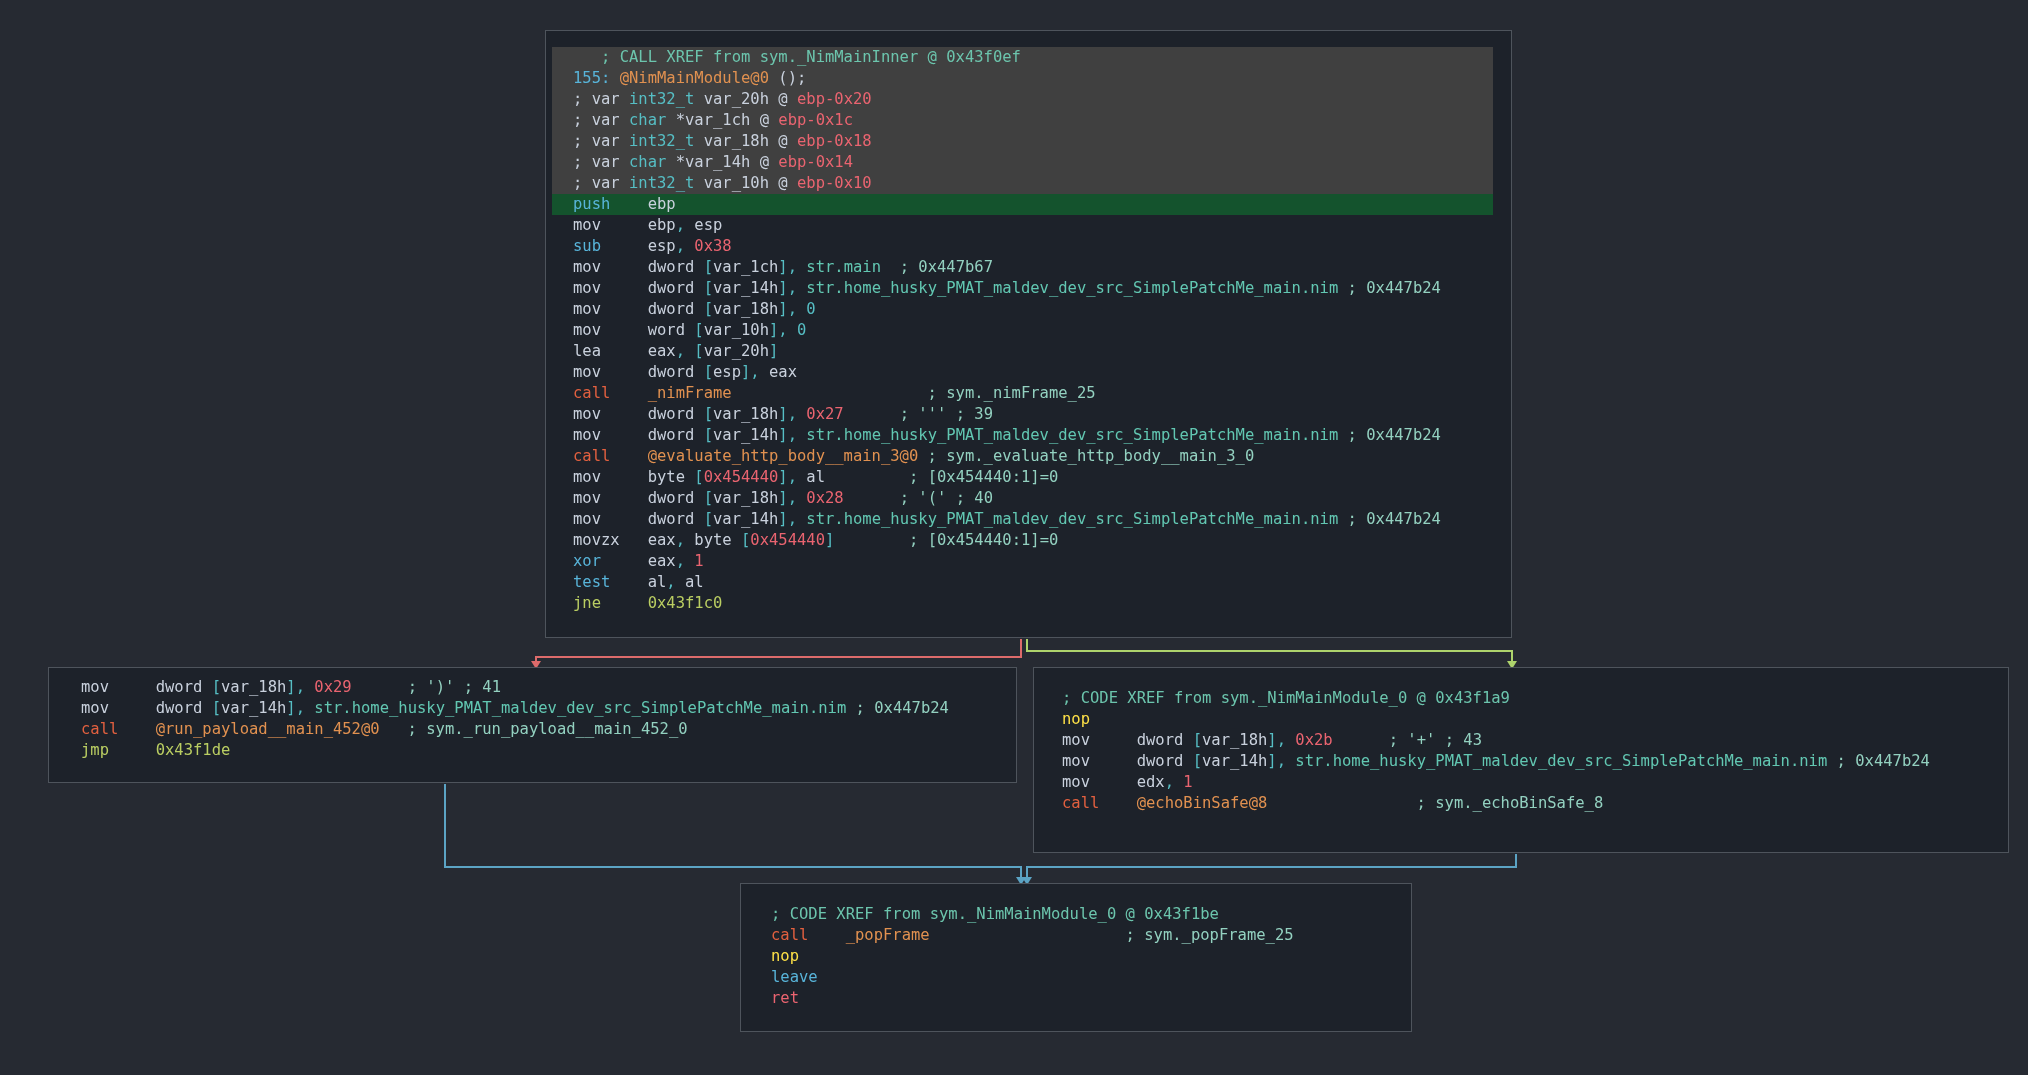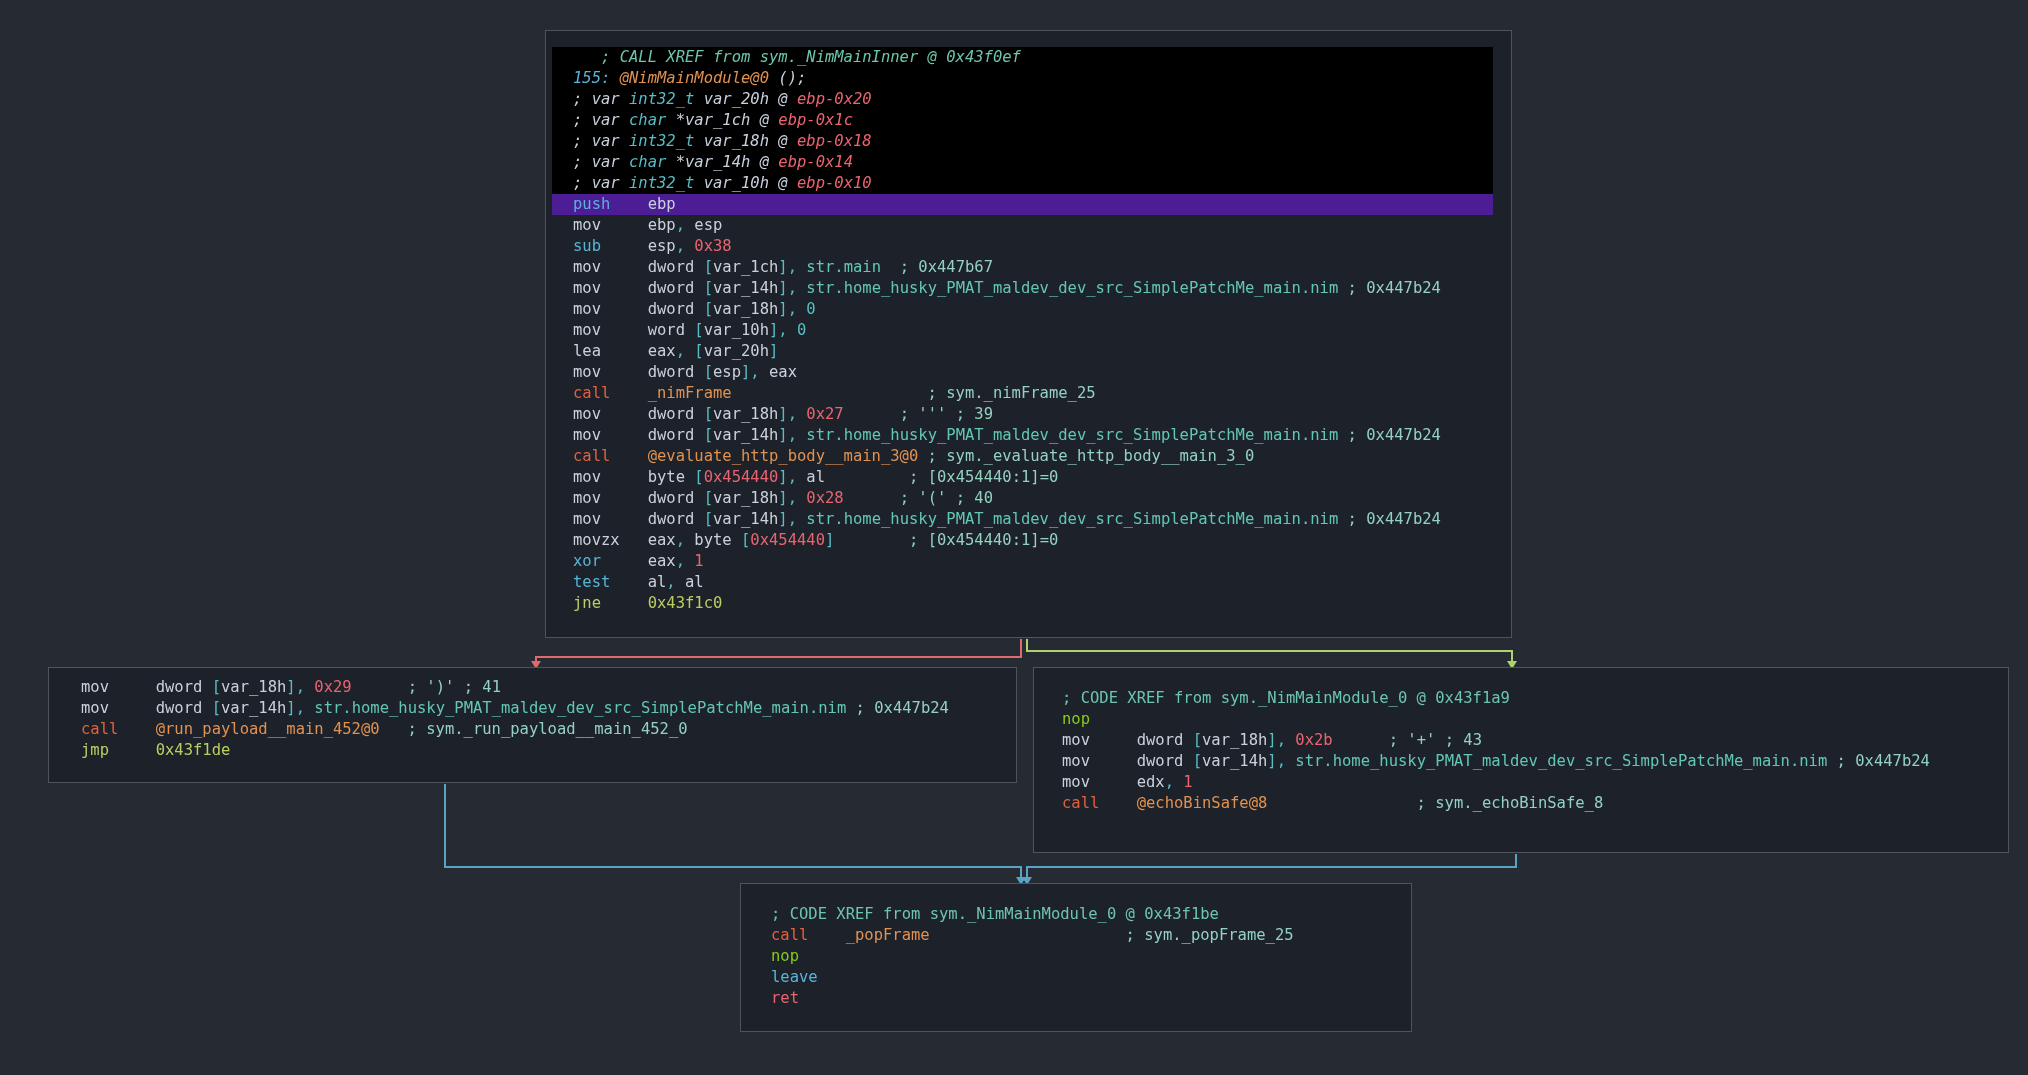--- a/index.html
+++ b/index.html
@@ -18,33 +18,33 @@
     background:#1d222a;
     border:1px solid #4e545c;
   }
   .line{
     height:21px;
     line-height:21px;
     white-space:pre;
     padding-left:var(--pl,27px);
     color:#c9d1dd;
   }
-  .line.hdr{background:#000000;margin-left:6px;margin-right:18px;padding-left:calc(var(--pl,27px) - 6px);font-style:italic;}
-  .line.sel{background:#4c1d95;margin-left:6px;margin-right:18px;padding-left:calc(var(--pl,27px) - 6px);}
+  .line.hdr{background:#404040;margin-left:6px;margin-right:18px;padding-left:calc(var(--pl,27px) - 6px);}
+  .line.sel{background:#14532d;margin-left:6px;margin-right:18px;padding-left:calc(var(--pl,27px) - 6px);}
   .tk-txt{color:#c9d1dd}
   .tk-blue{color:#58b4d9}
   .tk-teal{color:#56bec4}
   .tk-str{color:#62c7b2}
   .tk-xref{color:#6cc5ad}
   .tk-mint{color:#93d1c0}
   .tk-red{color:#ea6470}
   .tk-rorange{color:#e2603f}
   .tk-orange{color:#e19150}
   .tk-yellow{color:#bace62}
-  .tk-purple{color:#84cc16}
+  .tk-purple{color:#fde047}
 </style>
 </head>
 <body>
 
 <div id="canvas">
   <svg id="edges" viewBox="0 0 2028 1075">
       <path d="M1021 639 L1021 657 L536 657 L536 661" fill="none" stroke="#dd6b6b" stroke-width="2"></path>
       <polygon points="531,661 541,661 536,669" fill="#dd6b6b"></polygon>
       <path d="M1027 639 L1027 651 L1512 651 L1512 661" fill="none" stroke="#aed36c" stroke-width="2"></path>
       <polygon points="1507,661 1517,661 1512,669" fill="#aed36c"></polygon>

